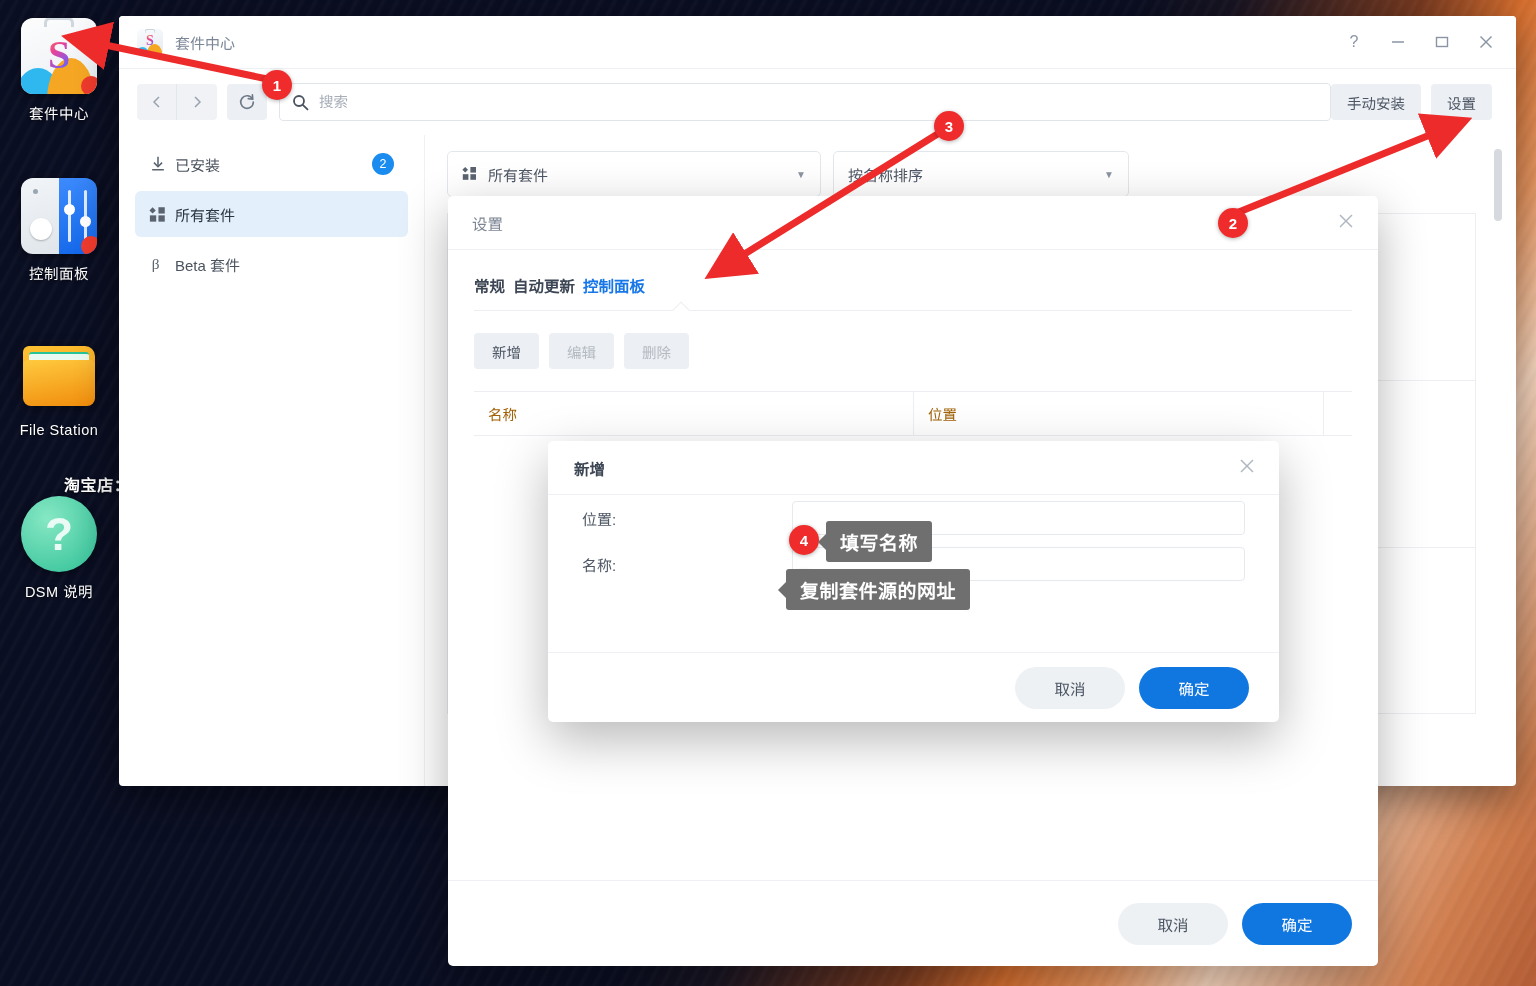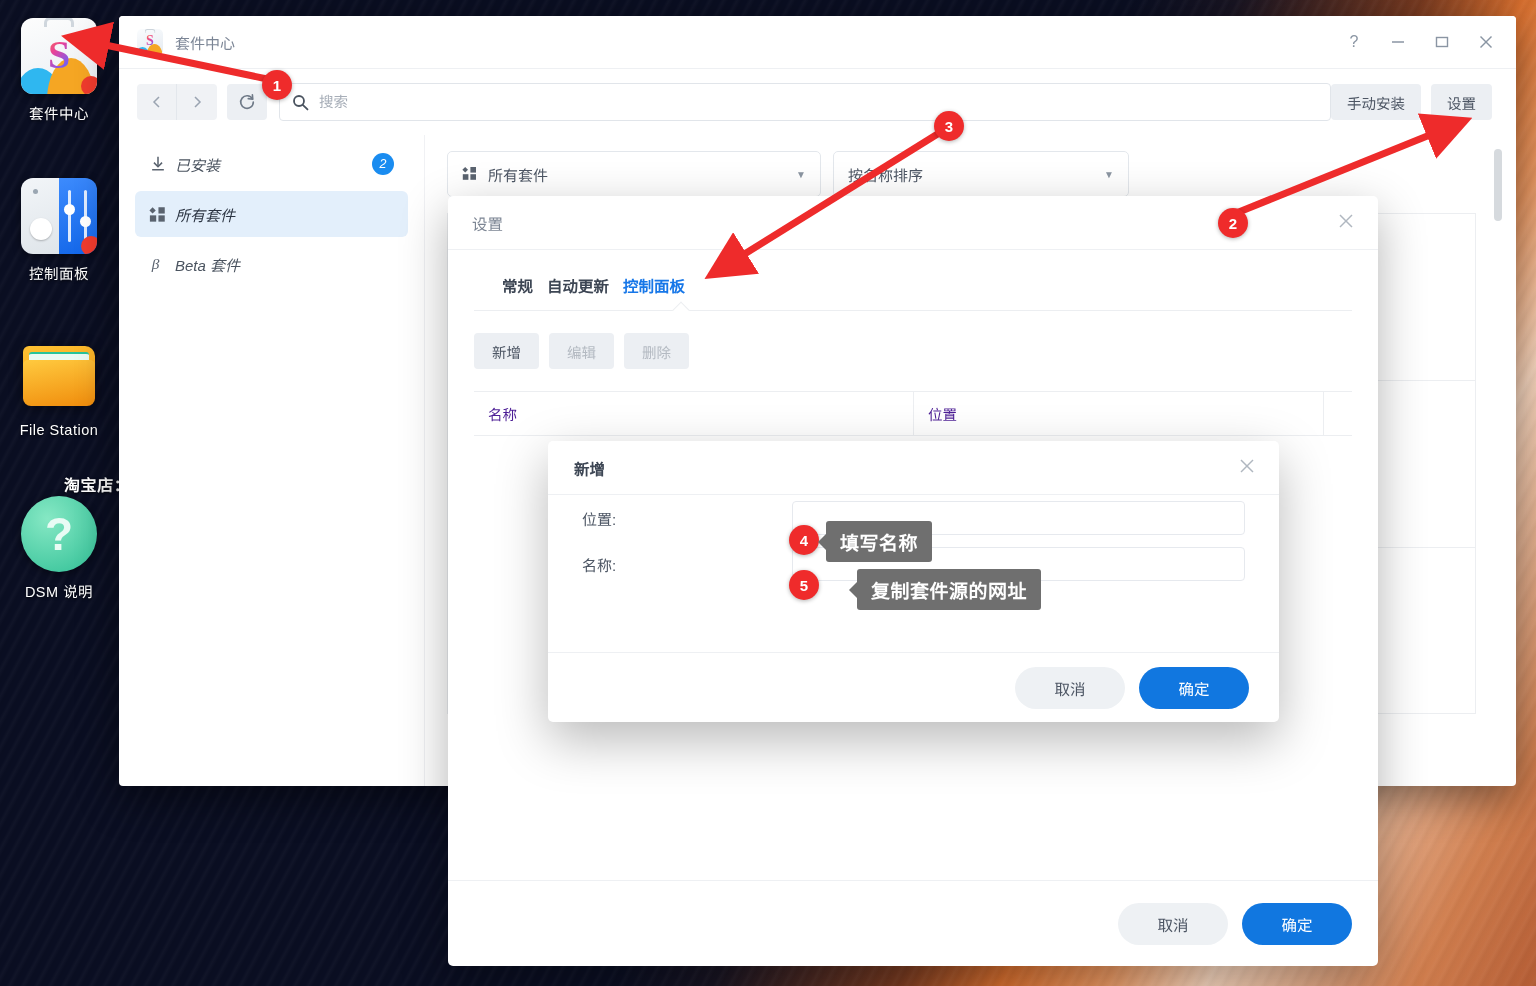--- a/index.html
+++ b/index.html
@@ -154,21 +154,21 @@
     height: 36px; padding: 0 16px; border:none; border-radius: 4px; background:#eceff3;
     color:#4d5664; font-size: 14.5px; cursor:pointer;
     font-family:"Liberation Sans","DejaVu Sans",sans-serif;
   }
 
   
   .win-body { display:flex; height: calc(770px - 53px - 66px); }
   .sidebar { width: 305px; padding: 6px 16px 0 16px; flex:0 0 auto; }
   .side-item {
     height: 46px; display:flex; align-items:center; border-radius: 6px; padding: 0 14px;
-    color: #4a535f; font-size: 15px; cursor:pointer; margin-bottom: 4px; font-style: italic;
+    color: #4a535f; font-size: 15px; cursor:pointer; margin-bottom: 4px;
   }
   .side-item .sico { width: 26px; display:flex; align-items:center; color:#5a636f; }
   .side-item.active { background: #e3effb; color:#2b3442; }
   .side-item .badge {
     margin-left:auto; min-width: 22px; height: 22px; border-radius: 11px; background:#1a8cf0;
     color:#fff; font-size: 12.5px; display:flex; align-items:center; justify-content:center; padding:0 6px;
   }
 
   .content { flex:1 1 auto; position: relative; border-left: 1px solid #f0f1f4; overflow:hidden; }
   .filters { display:flex; gap: 12px; padding: 16px 22px 0 22px; }
@@ -201,39 +201,39 @@
   #settings-dialog {
     position:absolute; left: 448px; top: 196px; width: 930px; height: 770px;
     background:#fff; border-radius:5px; box-shadow: 0 16px 48px rgba(0,0,0,.3);
     z-index: 20; display:flex; flex-direction:column; overflow:hidden;
   }
   .dlg-head { height: 54px; display:flex; align-items:center; padding: 0 10px 0 24px;
     border-bottom:1px solid #eef0f3; }
   .dlg-head .t { font-size: 15.5px; color:#7d8694; }
   .dlg-head .x { margin-left:auto; width: 44px; height: 44px; border:none; background:transparent;
     color:#b0b7c0; font-size: 19px; cursor:pointer; }
-  .tabs { display:flex; gap: 14px; padding: 24px 26px 0 26px; position:relative;margin-left:28px; }
+  .tabs { display:flex; gap: 8px; padding: 24px 26px 0 26px; position:relative; }
   .tab { font-size: 15.5px; font-weight: 700; color:#3c4插; color:#3d4654; padding-bottom: 14px; cursor:pointer; }
   .tab.active { color:#1777e8; }
   .tabs-rule { height:1px; background:#eceef1; margin: 0 26px; position:relative; }
   .tab-arrow {
     position:absolute; left: 201px; top: -6px; width: 12px; height: 12px;
     background:#fff; border-left:1px solid #eceef1; border-top:1px solid #eceef1;
     transform: rotate(45deg);
   }
   .dlg-toolbtns { display:flex; gap:10px; padding: 22px 26px 0 26px; }
   .dlg-toolbtns button {
     height: 36px; padding: 0 18px; border:none; border-radius:4px; background:#eceff3;
     color:#4d5664; font-size:14.5px; cursor:pointer;
     font-family:"Liberation Sans","DejaVu Sans",sans-serif;
   }
   .dlg-toolbtns button.disabled { color:#b4bac2; cursor:default; }
   .srctable { margin: 22px 26px 0 26px; border-top:1px solid #eceef1; }
   .srctable .thead { display:flex; height: 44px; align-items:center;
-    border-bottom:1px solid #eceef1; color:#4c1d95; font-size:14.5px; }
+    border-bottom:1px solid #eceef1; color:#a16207; font-size:14.5px; }
   .srctable .th { padding: 0 14px; }
   .srctable .th.name { width: 440px; border-right:1px solid #eceef1; height:44px; display:flex; align-items:center;}
   .srctable .th.loc  { flex:1; border-right:1px solid #eceef1; height:44px; display:flex; align-items:center;}
   .srctable .th.tail { width: 20px; }
   .dlg-foot { margin-top:auto; border-top:1px solid #eef0f3; height: 86px;
     display:flex; align-items:center; justify-content:flex-end; gap:14px; padding: 0 26px; }
   .btn {
     height: 42px; min-width: 110px; border:none; border-radius:21px; font-size:15.5px; cursor:pointer;
     font-family:"Liberation Sans","DejaVu Sans",sans-serif;
   }
@@ -563,16 +563,16 @@
       <line x1="944" y1="130" x2="714" y2="273" stroke="#ee2b2b" stroke-width="7" marker-end="url(#ah)"></line>
     </svg>
 
     <div class="marker" style="left:262px; top:70px;">1</div>
     <div class="marker" style="left:1218px; top:208px;">2</div>
     <div class="marker" style="left:934px; top:111px;">3</div>
     <div class="marker" style="left:789px; top:525px;">4</div>
     <div class="marker" style="left:789px; top:570px;">5</div>
 
     <div class="tip" style="left:826px; top:521px;">填写名称</div>
-    <div class="tip" style="left:857px; top:569px;">复制套件源的网址</div>
+    <div class="tip" style="left:786px; top:569px;">复制套件源的网址</div>
   </div>
 
 </div>
 
 </body></html>

